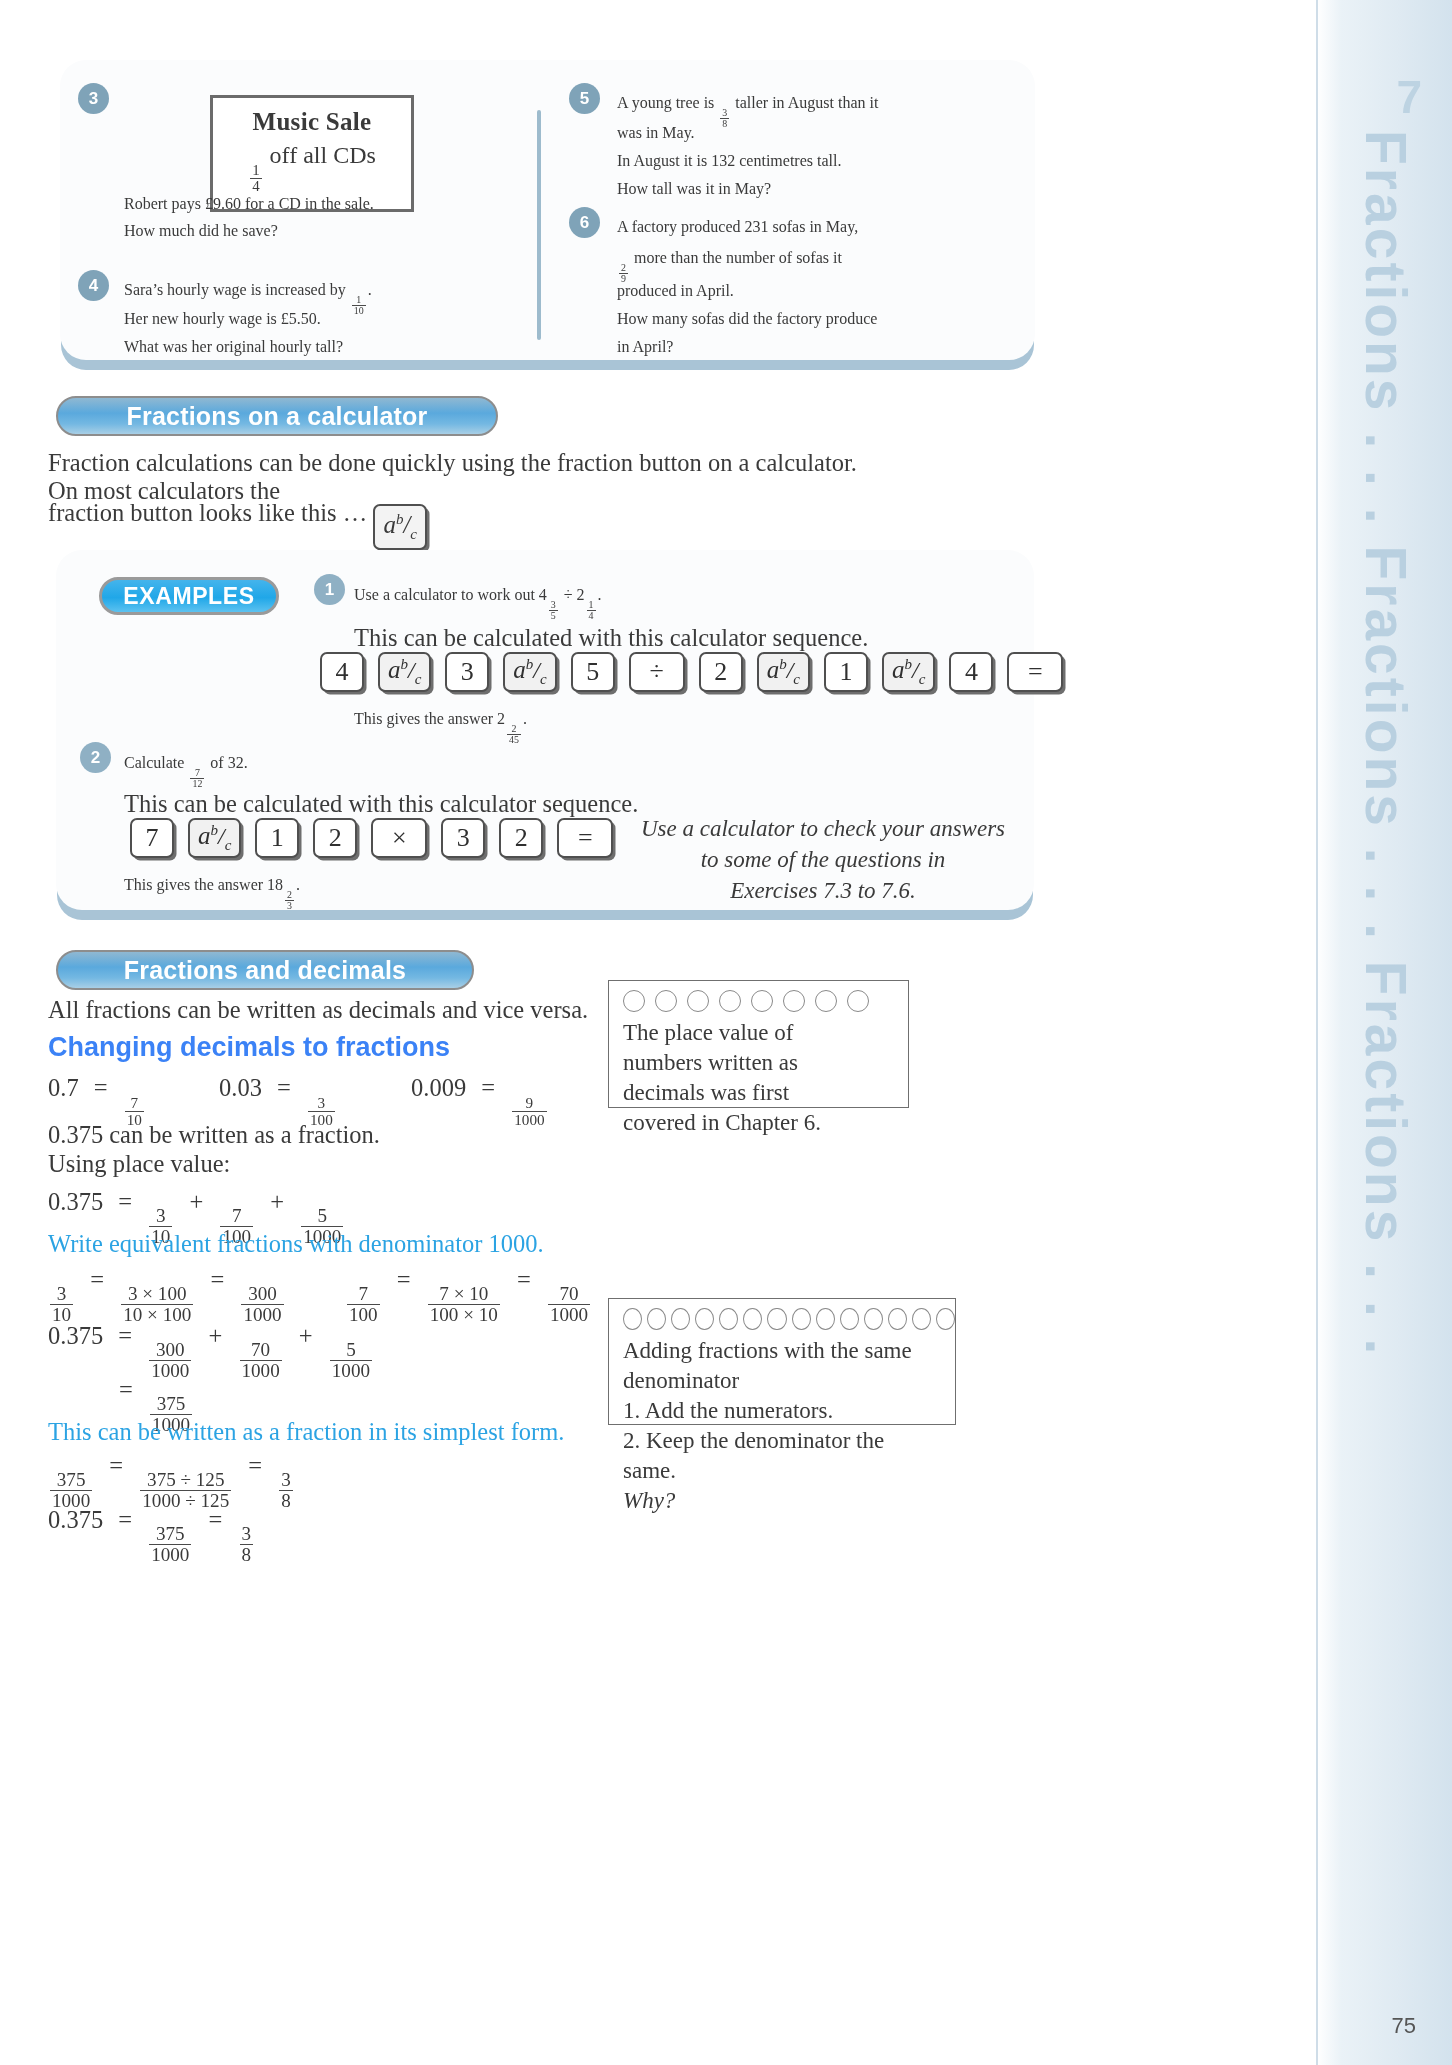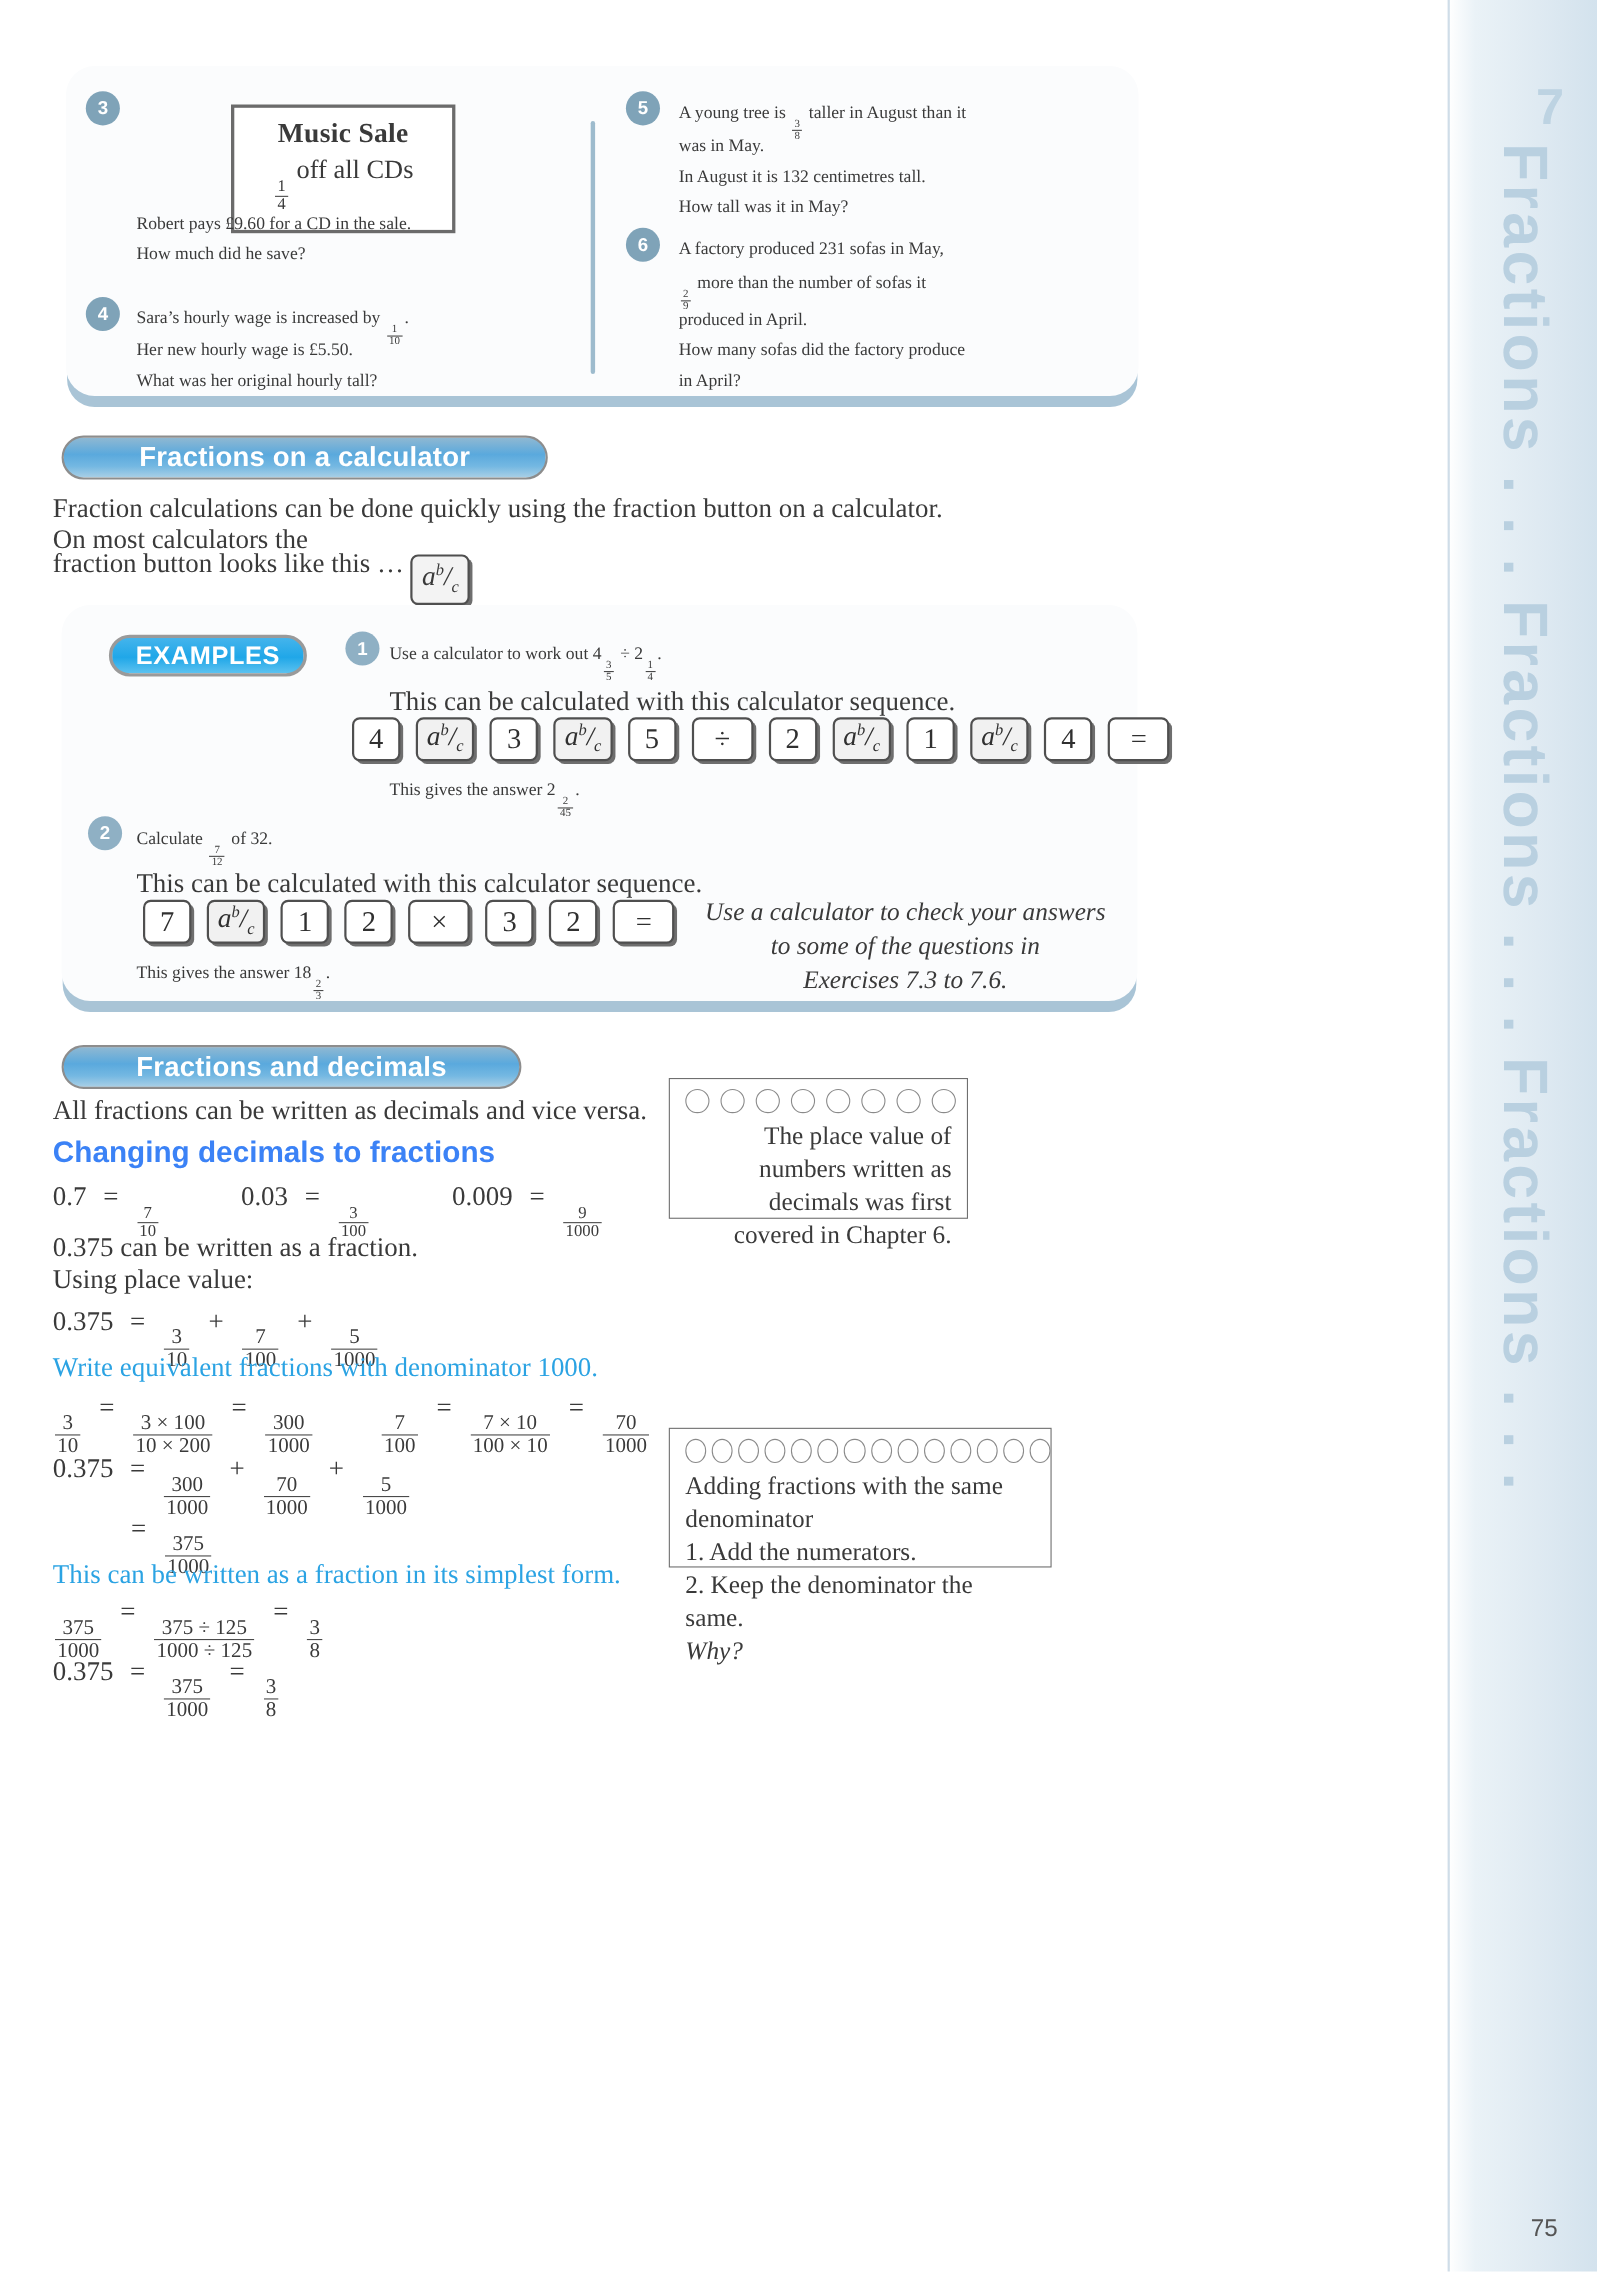--- a/index.html
+++ b/index.html
@@ -419,21 +419,21 @@
   <div class="blue-line" style="left:48px; top:1228px;">Write equivalent fractions with denominator 1000.</div>
 
   <div class="eq" style="left:48px; top:1266px;">
     <span class="frac big">
         <span class="num">3</span>
         <span class="den">10</span>
       </span>
     <span class="op">=</span>
     <span class="frac big">
         <span class="num">3 × 100</span>
-        <span class="den">10 × 200</span>
+        <span class="den">10 × 100</span>
       </span>
     <span class="op">=</span>
     <span class="frac big">
         <span class="num">300</span>
         <span class="den">1000</span>
       </span>
   </div>
 
   <div class="eq" style="left:345px; top:1266px;">
     <span class="frac big">
@@ -505,21 +505,21 @@
         <span class="num">375</span>
         <span class="den">1000</span>
       </span>
     <span class="op">=</span>
     <span class="frac big">
         <span class="num">3</span>
         <span class="den">8</span>
       </span>
   </div>
 
-  <div class="notebox" style="left:608px; top:980px; width:272px; height:128px;text-align:right;">
+  <div class="notebox" style="left:608px; top:980px; width:301px; height:128px;">
     <div class="holes">
       <div class="hole"></div>
       <div class="hole"></div>
       <div class="hole"></div>
       <div class="hole"></div>
       <div class="hole"></div>
       <div class="hole"></div>
       <div class="hole"></div>
       <div class="hole"></div>
     </div>

